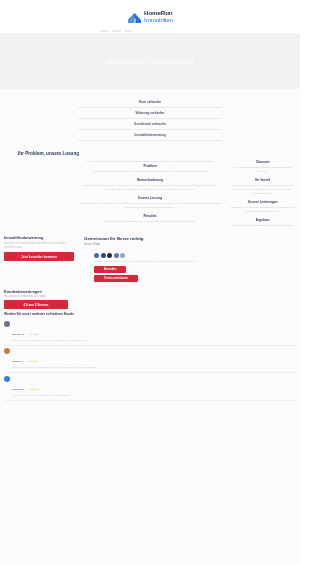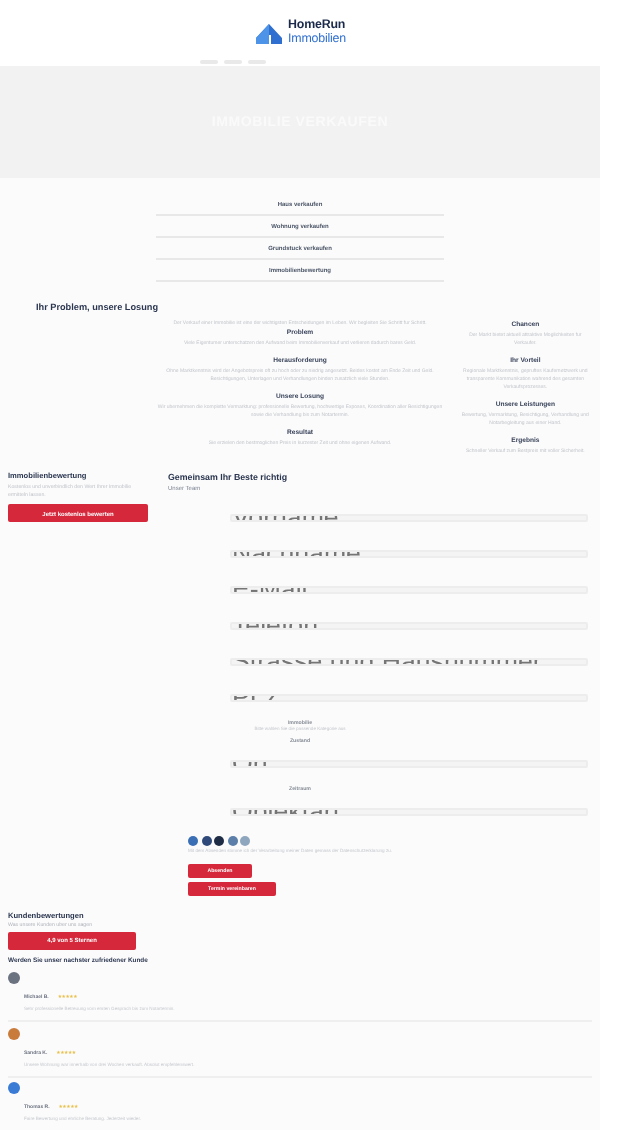--- a/index.html
+++ b/index.html
@@ -214,37 +214,20 @@
     <div class="side">
       <div class="widget-title">Immobilienbewertung</div>
       <div class="widget-sub">Kostenlos und unverbindlich den Wert Ihrer Immobilie ermitteln lassen.</div>
       <button class="btn-red">Jetzt kostenlos bewerten</button>
     </div>
 
     <div class="mid">
       <div class="form-title">Gemeinsam Ihr Beste richtig</div>
       <div class="form-sub">Unser Team</div>
 
-      <div class="form-stack">
-        <input class="field" placeholder="Vorname" style="">
-        <input class="field" placeholder="Nachname" style="">
-        <input class="field" placeholder="E-Mail" style="">
-        <input class="field" placeholder="Telefon" style="">
-        <input class="field" placeholder="Strasse und Hausnummer" style="">
-        <input class="field" placeholder="PLZ" style="">
-
-        <div class="form-mini">Immobilie</div>
-        <div class="form-note">Bitte wahlen Sie die passende Kategorie aus</div>
-
-        <div class="form-mini">Zustand</div>
-        <input class="field sm" placeholder="Ort" style="">
-
-        <div class="form-mini">Zeitraum</div>
-        <input class="field sm" placeholder="Objektart" style="">
-      </div>
 
       <div class="swatches">
         <span class="sw" style="background:#3b6fb5"></span>
         <span class="sw" style="background:#2f4a7a"></span>
         <span class="sw" style="background:#1e2d45"></span>
         <span class="sw" style="background:#5b7fa8"></span>
         <span class="sw" style="background:#8fa6bf"></span>
       </div>
 
       <div class="form-note" style="text-align:left;padding-left:10px">Mit dem Absenden stimme ich der Verarbeitung meiner Daten gemass der Datenschutzerklarung zu.</div>

